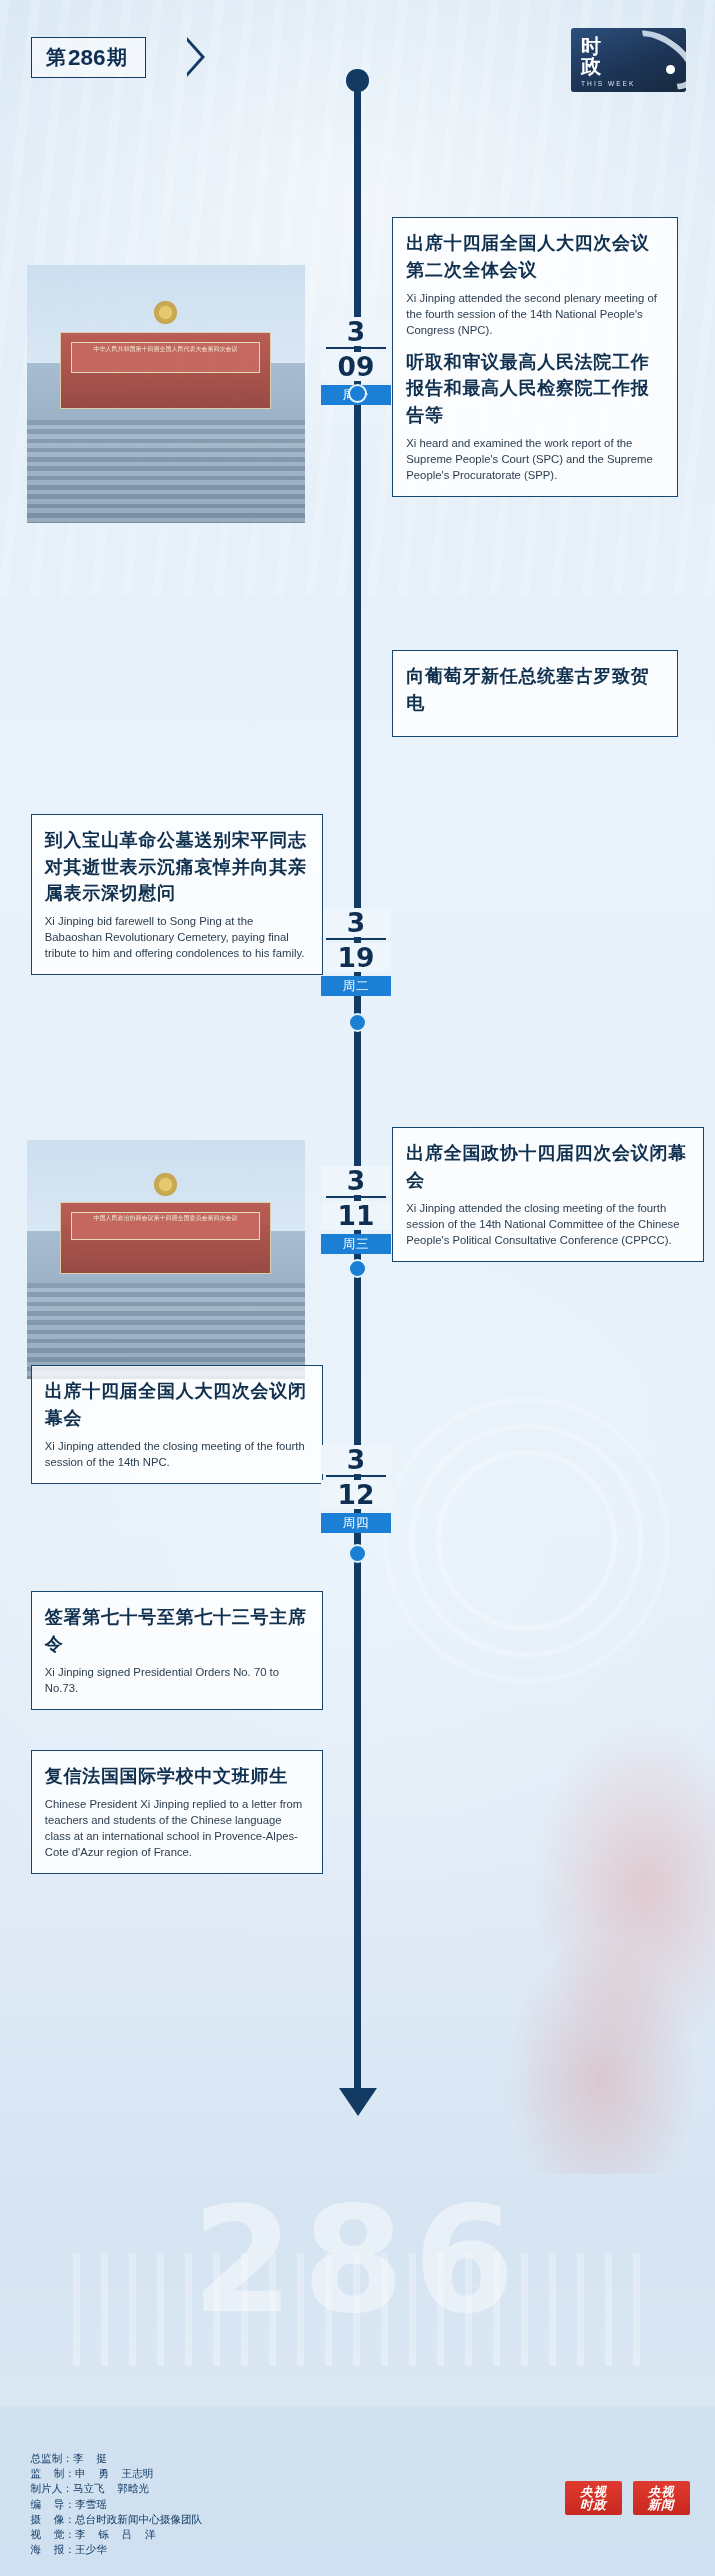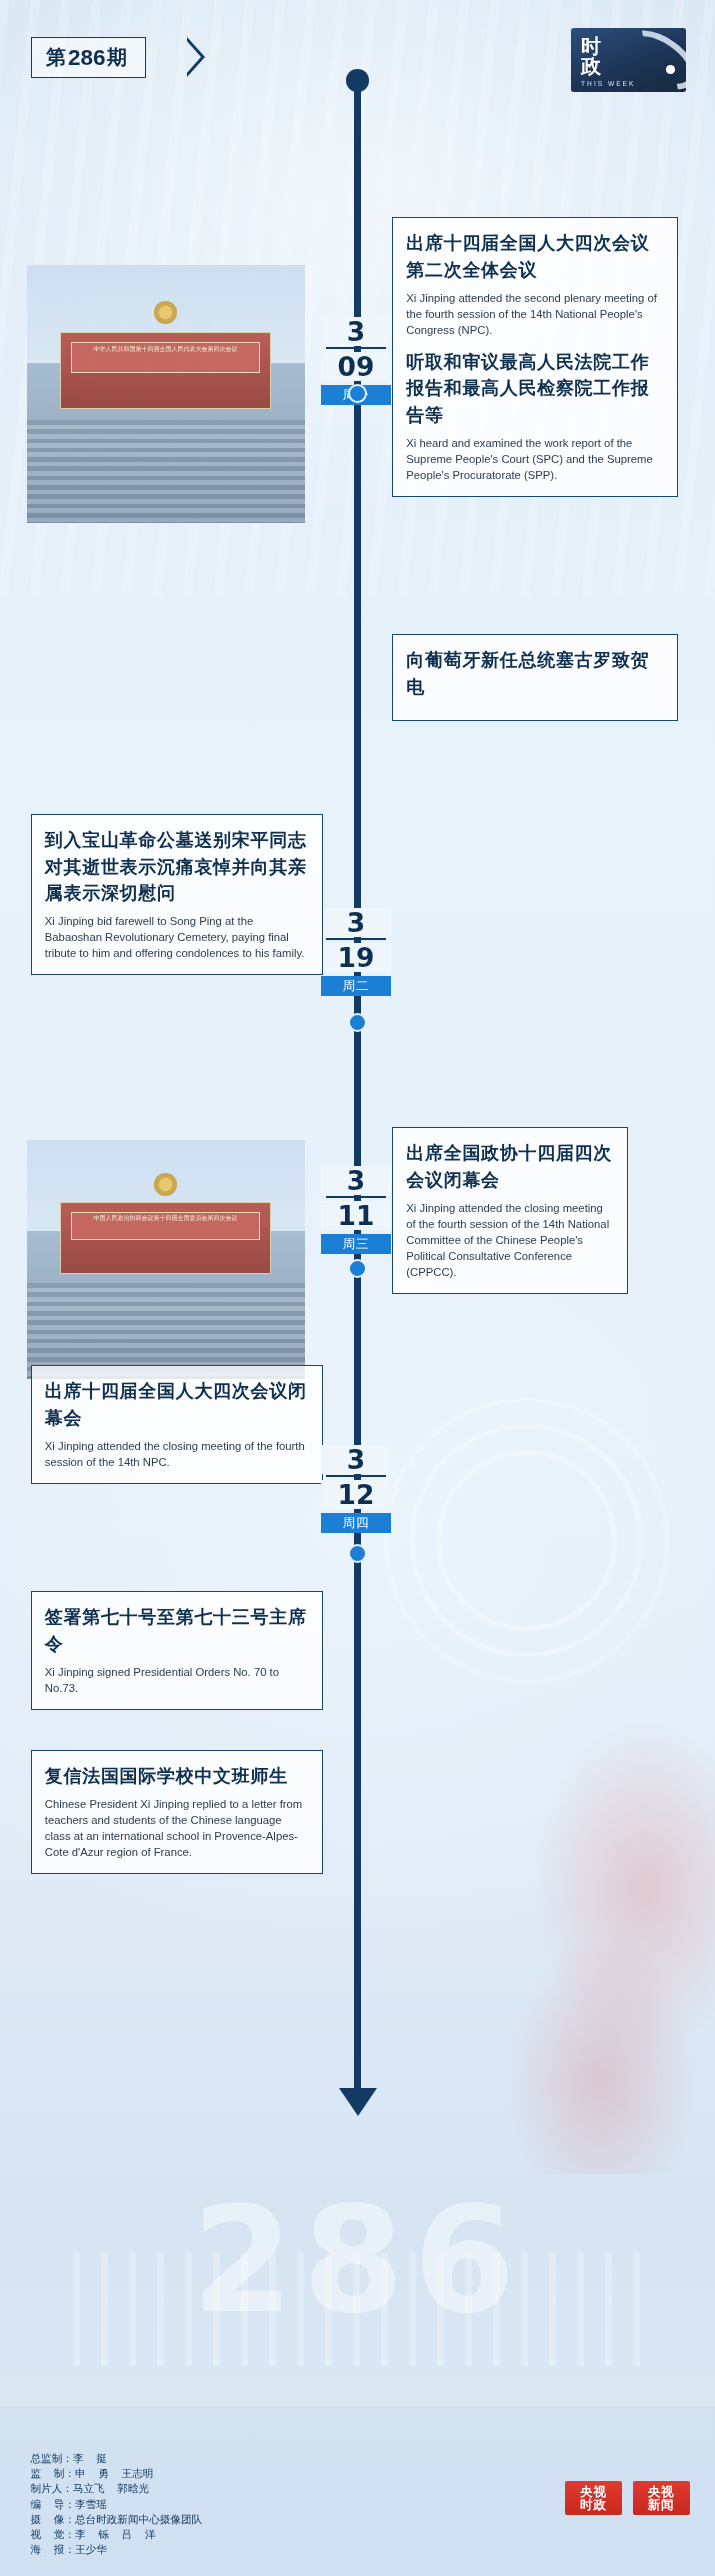--- a/index.html
+++ b/index.html
@@ -312,20 +312,21 @@
     background: linear-gradient(180deg,#e03a2f 0%, #c8281e 100%);
     color: #fff;
     font-size: 12.6px;
     font-weight: bold;
     display: flex;
     align-items: center;
     justify-content: center;
     letter-spacing: 0.7px;
     font-family: "DejaVu Sans", sans-serif;
     border-radius: 2px;
+    font-style: italic;
   }
 </style>
 </head>
 <body>
 
 <div id="page">
 
   <div class="tex rays"></div>
   <div class="tex halo"></div>
   <div class="tex redtex"></div>
@@ -378,21 +379,21 @@
   </div>
   <div class="tl-node" style="top:384px;"></div>
 
   <div class="card" style="left:392px; top:217px; width:286px;">
     <h3>出席十四届全国人大四次会议第二次全体会议</h3>
     <p>Xi Jinping attended the second plenary meeting of the fourth session of the 14th National People's Congress (NPC).</p>
     <h3 class="sub">听取和审议最高人民法院工作报告和最高人民检察院工作报告等</h3>
     <p>Xi heard and examined the work report of the Supreme People's Court (SPC) and the Supreme People's Procuratorate (SPP).</p>
   </div>
 
-  <div class="card" style="left:392px; top:634px; width:286px;">
+  <div class="card" style="left:392px; top:650px; width:286px;">
     <h3>向葡萄牙新任总统塞古罗致贺电</h3>
   </div>
 
   <div class="date" style="left:321px; top:908px;">
     <div class="m">3</div>
     <div class="rule"></div>
     <div class="d">19</div>
     <div class="w">周二</div>
   </div>
   <div class="tl-node" style="top:1013px;"></div>
@@ -403,21 +404,21 @@
   </div>
 
   <div class="date" style="left:321px; top:1166px;">
     <div class="m">3</div>
     <div class="rule"></div>
     <div class="d">11</div>
     <div class="w">周三</div>
   </div>
   <div class="tl-node" style="top:1259px;"></div>
 
-  <div class="card" style="left:392px; top:1127px; width:236px;">
+  <div class="card" style="left:392px; top:1127px; width:312px;">
     <h3>出席全国政协十四届四次会议闭幕会</h3>
     <p>Xi Jinping attended the closing meeting of the fourth session of the 14th National Committee of the Chinese People's Political Consultative Conference (CPPCC).</p>
   </div>
 
   <div class="card" style="left:30.5px; top:1365px; width:292px;">
     <h3>出席十四届全国人大四次会议闭幕会</h3>
     <p>Xi Jinping attended the closing meeting of the fourth session of the 14th NPC.</p>
   </div>
 
   <div class="date" style="left:321px; top:1445px;">

